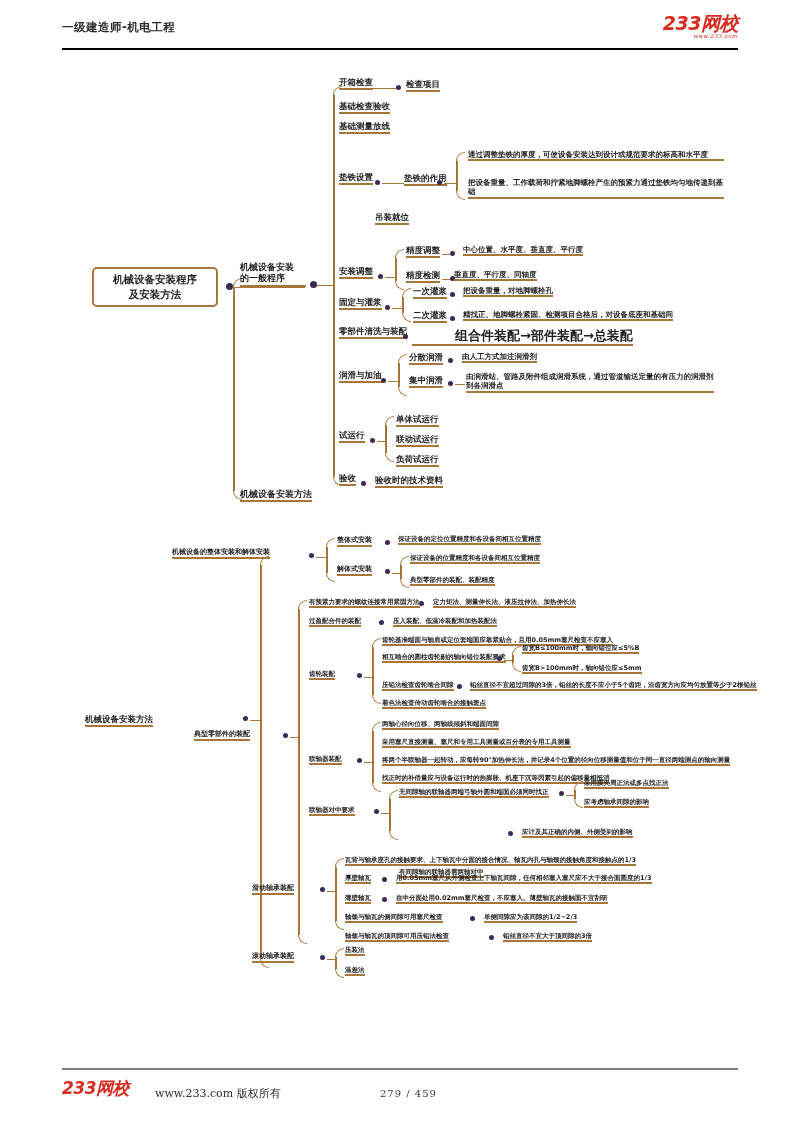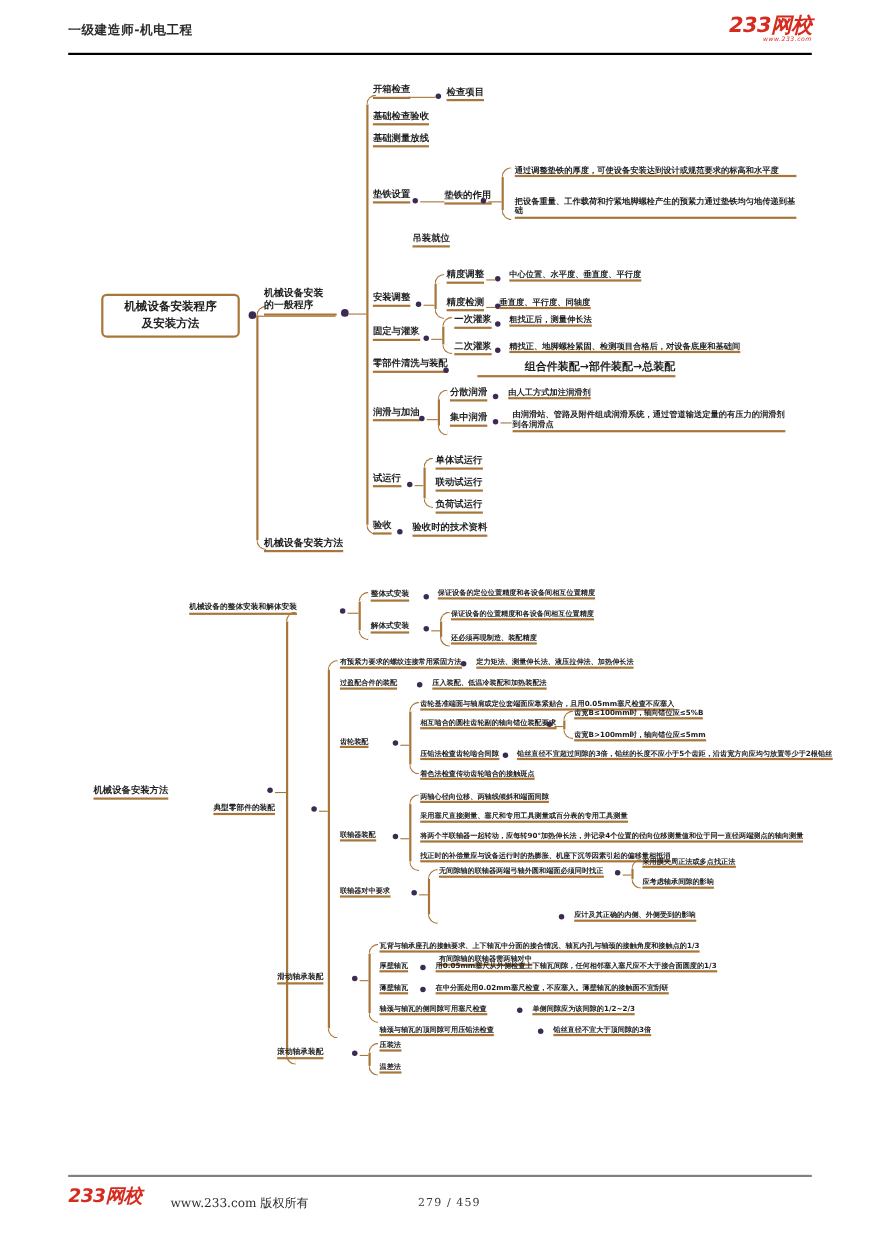--- a/index.html
+++ b/index.html
@@ -162,26 +162,26 @@
     <div class="dot sm" style="left: 450px; top: 276px;"></div>
     <div class="conn h" style="left: 442px; top: 278.5px; width: 8px;"></div>
     <div class="node" style="left: 454px; top: 270px; font-size: 7.5px;"><span>垂直度、平行度、同轴度</span><div class="ul"></div></div>
     <div class="dot sm" style="left: 385px; top: 305px;"></div>
     <div class="conn h" style="left: 392px; top: 307.5px; width: 10px;"></div>
     <div class="curve-up" style="left: 402px; top: 288px; width: 9px; height: 9px;"></div>
     <div class="curve" style="left: 402px; top: 313px; width: 9px; height: 9px;"></div>
     <div class="conn v" style="left: 402px; top: 297px; height: 16px;"></div>
     <div class="node" style="left: 413px; top: 286px; font-size: 8.5px;"><span>一次灌浆</span><div class="ul"></div></div>
     <div class="dot sm" style="left: 450px; top: 292px;"></div>
-    <div class="node" style="left: 463px; top: 286px; font-size: 7.5px;"><span>粗找正后，测量伸长法</span><div class="ul"></div></div>
+    <div class="node" style="left: 463px; top: 286px; font-size: 7.5px;"><span>把设备重量，对地脚螺栓孔</span><div class="ul"></div></div>
     <div class="node" style="left: 413px; top: 310px; font-size: 8.5px;"><span>二次灌浆</span><div class="ul"></div></div>
     <div class="dot sm" style="left: 450px; top: 316px;"></div>
     <div class="node" style="left: 463px; top: 310px; font-size: 7.5px;"><span>精找正、地脚螺栓紧固、检测项目合格后，对设备底座和基础间</span><div class="ul"></div></div>
     <div class="dot sm" style="left: 403px; top: 334px;"></div>
-    <div class="node" style="left: 434px; top: 328px; font-size: 10px; padding-left: 43px;"><span>组合件装配→部件装配→总装配</span><div class="ul"></div></div>
+    <div class="node" style="left: 412px; top: 328px; font-size: 13px; padding-left: 43px;"><span>组合件装配→部件装配→总装配</span><div class="ul"></div></div>
     <div class="dot sm" style="left: 381px; top: 378px;"></div>
     <div class="conn h" style="left: 388px; top: 380.5px; width: 10px;"></div>
     <div class="curve-up" style="left: 398px; top: 354px; width: 9px; height: 9px;"></div>
     <div class="curve" style="left: 398px; top: 387px; width: 9px; height: 9px;"></div>
     <div class="conn v" style="left: 398px; top: 363px; height: 24px;"></div>
     <div class="node" style="left: 409px; top: 352px; font-size: 8.5px;"><span>分散润滑</span><div class="ul"></div></div>
     <div class="dot sm" style="left: 448px; top: 358px;"></div>
     <div class="node" style="left: 462px; top: 352px; font-size: 7.5px;"><span>由人工方式加注润滑剂</span><div class="ul"></div></div>
     <div class="node" style="left: 409px; top: 375px; font-size: 8.5px;"><span>集中润滑</span><div class="ul"></div></div>
     <div class="dot sm" style="left: 448px; top: 381px;"></div>
@@ -215,21 +215,21 @@
     <div class="node" style="left: 337px; top: 536px; font-size: 7px;"><span>整体式安装</span><div class="ul"></div></div>
     <div class="dot sm" style="left: 385px; top: 540px;"></div>
     <div class="node" style="left: 398px; top: 535px; font-size: 6.5px;"><span>保证设备的定位位置精度和各设备间相互位置精度</span><div class="ul"></div></div>
     <div class="node" style="left: 337px; top: 565px; font-size: 7px;"><span>解体式安装</span><div class="ul"></div></div>
     <div class="dot sm" style="left: 385px; top: 569px;"></div>
     <div class="conn h" style="left: 392px; top: 572.5px; width: 8px;"></div>
     <div class="curve-up" style="left: 400px; top: 556px; width: 9px; height: 9px;"></div>
     <div class="curve" style="left: 400px; top: 579px; width: 9px; height: 9px;"></div>
     <div class="conn v" style="left: 400px; top: 565px; height: 14px;"></div>
     <div class="node" style="left: 410px; top: 554px; font-size: 6.5px;"><span>保证设备的位置精度和各设备间相互位置精度</span><div class="ul"></div></div>
-    <div class="node" style="left: 410px; top: 576px; font-size: 6.5px;"><span>还必须再现制造、装配精度</span><div class="ul"></div></div>
+    <div class="node" style="left: 410px; top: 576px; font-size: 6.5px;"><span>典型零部件的装配、装配精度</span><div class="ul"></div></div>
     <div class="node" style="left: 194px; top: 730px; font-size: 7px;"><span>典型零部件的装配</span><div class="ul"></div></div>
     <div class="dot sm" style="left: 283px; top: 733px;"></div>
     <div class="conn h" style="left: 290px; top: 736.5px; width: 8px;"></div>
     <div class="curve-up" style="left: 298px; top: 600px; width: 9px; height: 9px;"></div>
     <div class="curve" style="left: 298px; top: 935px; width: 9px; height: 9px;"></div>
     <div class="conn v" style="left: 298px; top: 609px; height: 326px;"></div>
     <div class="node" style="left: 309px; top: 598px; font-size: 6.5px;"><span>有预紧力要求的螺纹连接常用紧固方法</span><div class="ul"></div></div>
     <div class="dot sm" style="left: 419px; top: 601px;"></div>
     <div class="node" style="left: 433px; top: 598px; font-size: 6.5px;"><span>定力矩法、测量伸长法、液压拉伸法、加热伸长法</span><div class="ul"></div></div>
     <div class="node" style="left: 309px; top: 617px; font-size: 6.5px;"><span>过盈配合件的装配</span><div class="ul"></div></div>

